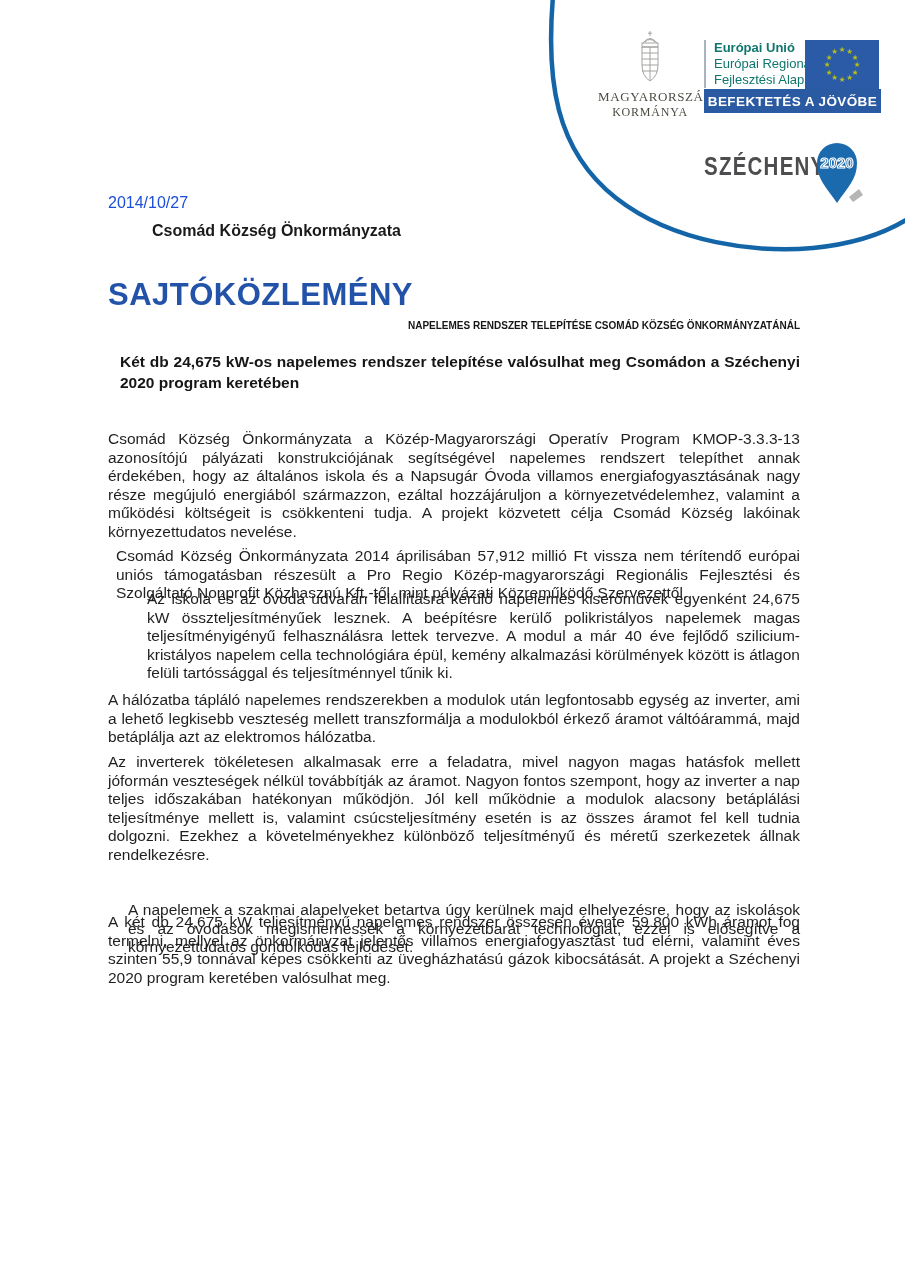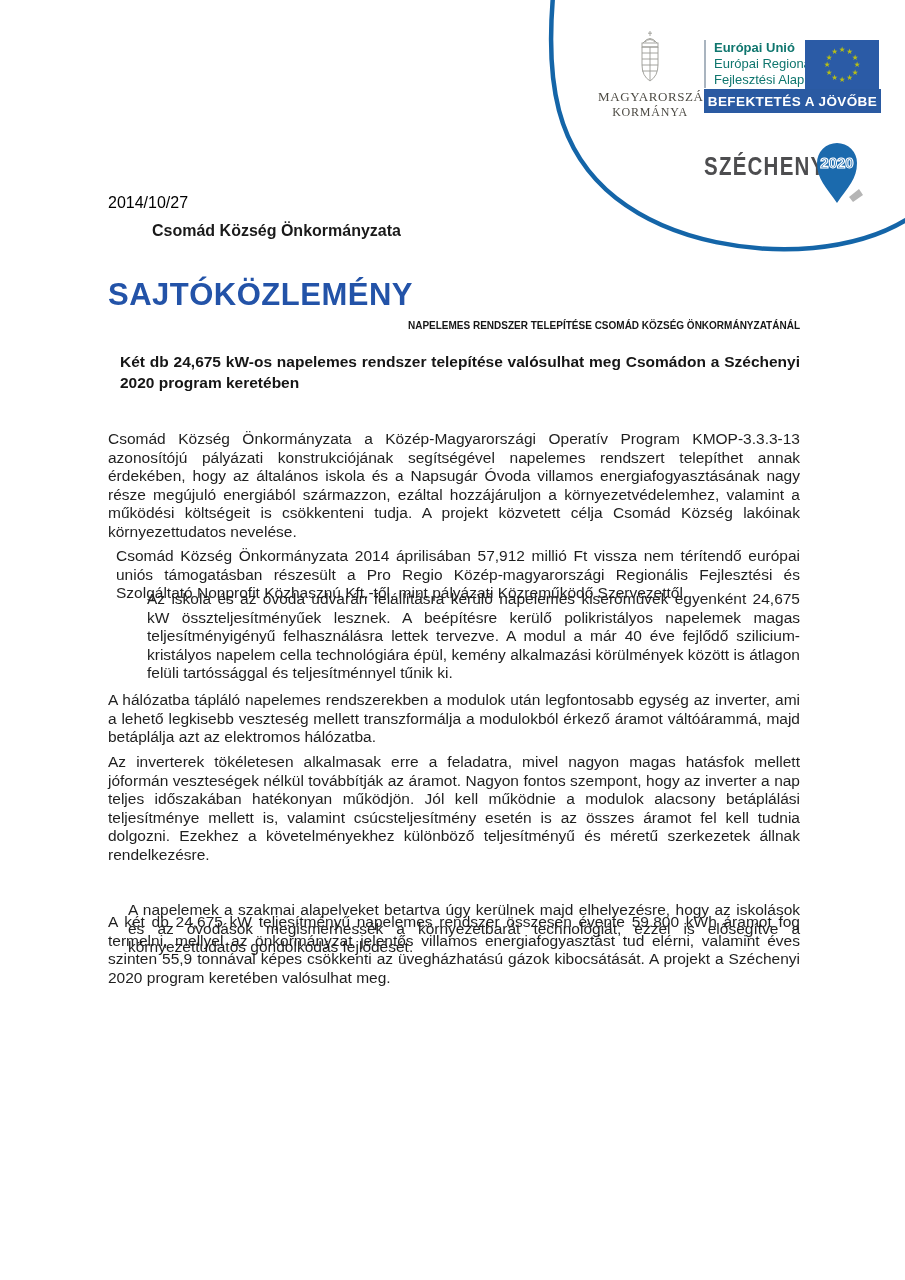--- a/index.html
+++ b/index.html
@@ -30,21 +30,21 @@
   }
   .szechenyi{position:absolute;left:704px;top:150px;display:flex;align-items:flex-start;}
   .szechenyi-word{
     font-weight:bold;font-size:25px;color:#4d4d4f;letter-spacing:1.5px;
     transform:scaleX(.82);transform-origin:left top;white-space:nowrap;margin-top:2px;
   }
   .szechenyi-pin{position:absolute;left:111px;top:-9px;}
   
   .content{position:absolute;left:108px;top:0;width:692px;}
   .content > *{position:absolute;left:0;right:0;margin:0;}
-  .doc-date{top:194px;font-size:16px;color:#000000;}
+  .doc-date{top:194px;font-size:16px;color:#1d4ed8;}
   .doc-author{top:222px;font-size:16px;font-weight:bold;color:#1a1a1a;margin-left:44px;}
   .doc-title{top:277px;font-size:31px;font-weight:bold;color:#2353a8;letter-spacing:.5px;}
   .doc-subtitle{top:320px;font-size:10px;font-weight:bold;color:#161616;text-align:right;}
   .doc-lead{top:351px;font-size:15.5px;font-weight:bold;line-height:21px;text-align:justify;color:#161616;margin-left:12px;}
   .para{font-size:15.5px;line-height:18.6px;text-align:justify;color:#1f1f1f;}
   .p0{top:430px;} .p1{top:547px;margin-left:8px;} .p2{top:590px;margin-left:39px;} .p3{top:691px;}
   .p4{top:753px;} .p5{top:901px;margin-left:20px;} .p6{top:913px;}
 </style>
 </head>
 <body>

